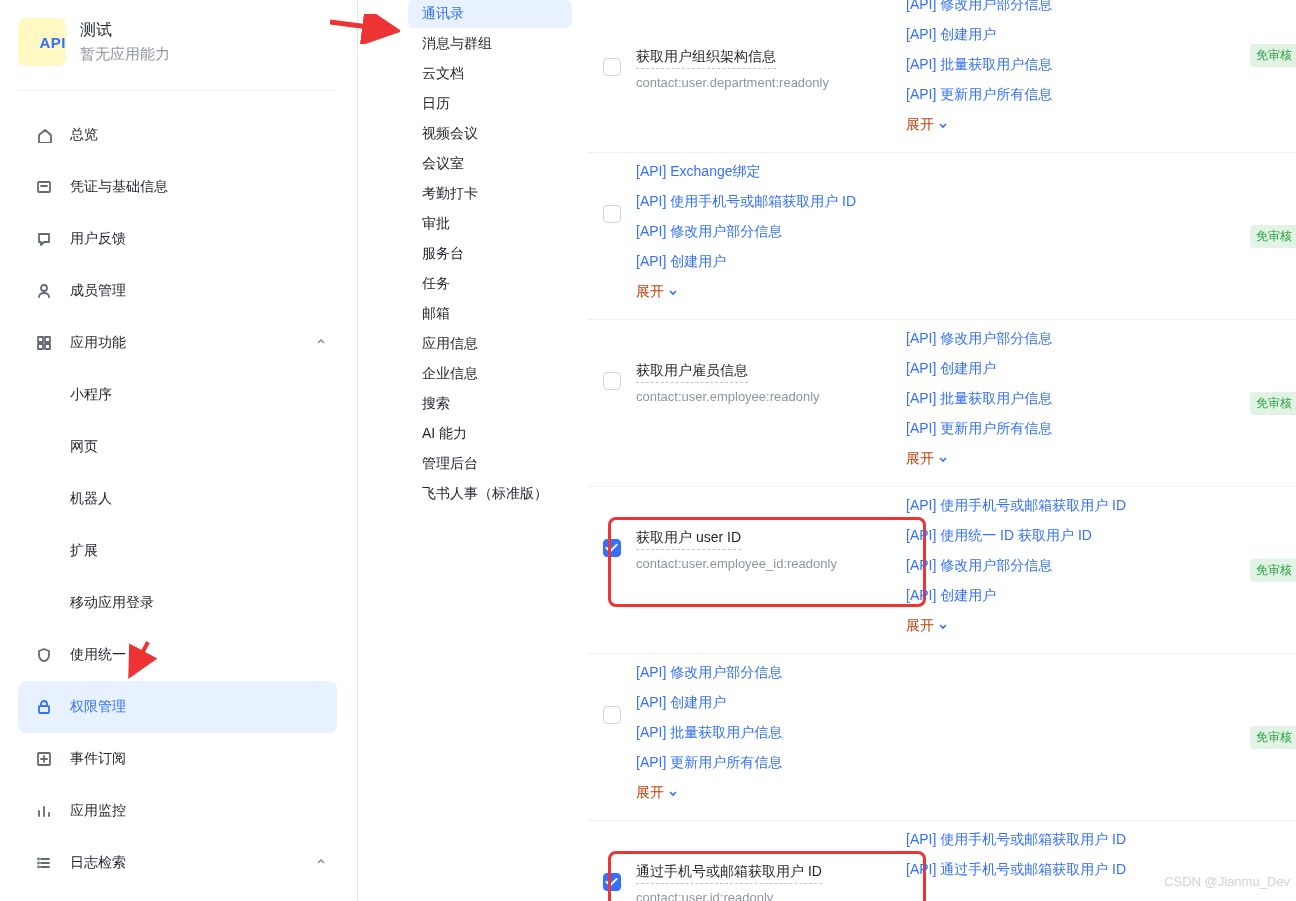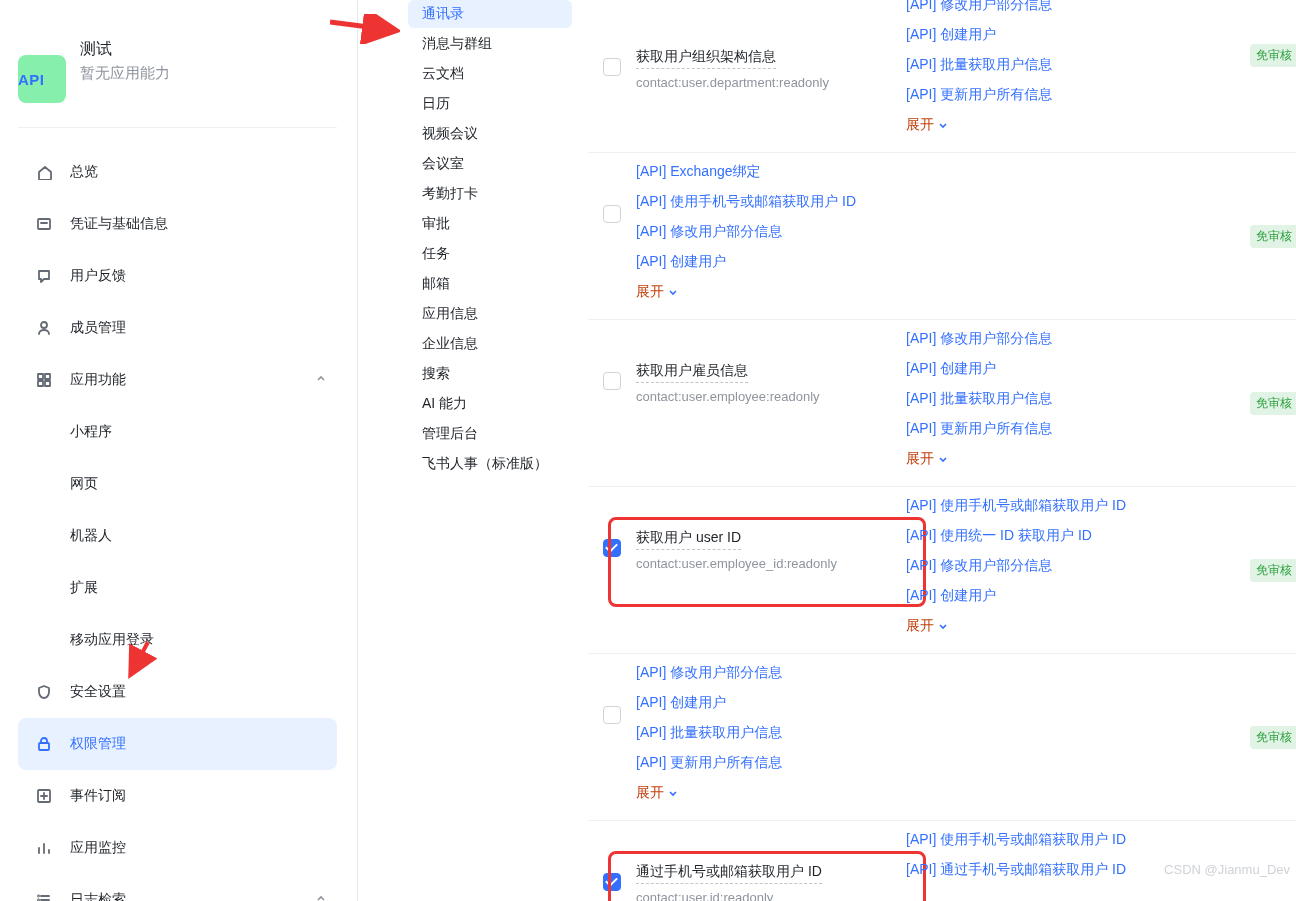--- a/index.html
+++ b/index.html
@@ -1,19 +1,19 @@
 <!DOCTYPE html>
 <html><head>
 <meta charset="utf-8">
 <style>
 * { margin:0; padding:0; box-sizing:border-box; }
 body { font-family:-apple-system,BlinkMacSystemFont,"PingFang SC","Microsoft YaHei",sans-serif; font-size:14px; color:#1f2329; background:#fff; width:1296px; height:901px; overflow:hidden; position:relative; }
 .left-sidebar { width:358px; height:901px; border-right:1px solid #e5e6eb; float:left; padding:0 0 0 18px; position:relative; }
 .app-header { display:flex; align-items:center; padding:18px 0 24px 0; border-bottom:1px solid #eef0f3; margin-right:20px;}
-.app-icon { width:48px; height:48px; border-radius:8px; background:#86efac; display:flex; align-items:center; justify-content:flex-start; margin-right:14px;margin-top:37px; }
+.app-icon { width:48px; height:48px; border-radius:8px; background:#fef9c3; display:flex; align-items:center; justify-content:flex-end; margin-right:14px; }
 .app-icon-txt { color:#3370ff; font-weight:700; font-size:15px; letter-spacing:0.5px;}
 .app-title { font-size:16px; font-weight:500; color:#1f2329; }
 .app-sub { font-size:15px; color:#8f959e; margin-top:4px; }
 .nav { margin-top:18px; margin-right:20px;}
 .nav-item { display:flex; align-items:center; height:52px; padding:0 18px; border-radius:8px; cursor:pointer; color:#1f2329; position:relative;text-align:right;}
 .nav-item.sub { padding-left:52px; }
 .nav-item.active { background:#e8f1ff; color:#3370ff; }
 .nav-item .ico { width:16px; height:16px; margin-right:18px; display:flex; align-items:center; justify-content:center; }
 .nav-item.active .ico svg { stroke:#3370ff; }
 .nav-chev { position:absolute; right:10px; }
@@ -32,21 +32,21 @@
 .perm-name.link { color:#3370ff; border-bottom-color:#a6c4ff;}
 .perm-scope { font-size:13px; color:#8f959e; }
 .perm-apis { flex:1; padding-top:0; position:relative;}
 .api-link { color:#3370ff; font-size:14px; display:block; margin-bottom:12px; cursor:pointer; }
 .expand-link { color:#c2410c; font-size:14px; cursor:pointer; display:inline-flex; align-items:center; }
 .expand-link svg { margin-left:3px; }
 .badge { position:absolute; right:-2px; background:#e1f3e5; color:#2ea040; font-size:12px; padding:3px 6px; border-radius:4px 0 0 4px; }
 .highlight-box { position:absolute; border:3px solid #e33; border-radius:8px; pointer-events:none; }
 .arrow1 { position:absolute; left:330px; top:14px; width:70px; height:30px; pointer-events:none;}
 .arrow2 { position:absolute; left:126px; top:640px; width:40px; height:40px; pointer-events:none;}
-.watermark { position:absolute; right:6px; bottom:24px; color:#cfd2d8; font-size:13px; pointer-events:none;}
+.watermark { position:absolute; right:6px; bottom:12px; color:#cfd2d8; font-size:13px; pointer-events:none;}
 </style>
 </head>
 <body>
 
 <div class="left-sidebar">
   <div class="app-header">
     <div class="app-icon">
         <span class="app-icon-txt">API</span>
       </div>
     <div>
@@ -117,21 +117,21 @@
       </div>
       <div class="nav-item sub">
         <span>移动应用登录</span>
       </div>
       <div class="nav-item">
         <span class="ico">
           <svg width="16" height="16" fill="none" stroke="#646a73" stroke-width="1.8" stroke-linecap="round" stroke-linejoin="round" viewBox="0 0 16 16">
             <path d="M8 2l5 2v4c0 4-3 6-5 6s-5-2-5-6V4z"></path>
           </svg>
         </span>
-        <span>安全设置</span>
+        <span>使用统一</span>
       </div>
       <div class="nav-item active">
         <span class="ico">
           <svg width="16" height="16" fill="none" stroke="#646a73" stroke-width="1.8" stroke-linecap="round" stroke-linejoin="round" viewBox="0 0 16 16">
             <rect x="3" y="7" width="10" height="7" rx="1"></rect>
             <path d="M5 7V5a3 3 0 0 1 6 0v2"></path>
           </svg>
         </span>
         <span>权限管理</span>
       </div>
@@ -177,20 +177,21 @@
 <div class="content">
   <div class="cat-list" id="cats">
       <div class="cat-item active">通讯录</div>
       <div class="cat-item">消息与群组</div>
       <div class="cat-item">云文档</div>
       <div class="cat-item">日历</div>
       <div class="cat-item">视频会议</div>
       <div class="cat-item">会议室</div>
       <div class="cat-item">考勤打卡</div>
       <div class="cat-item">审批</div>
+      <div class="cat-item">服务台</div>
       <div class="cat-item">任务</div>
       <div class="cat-item">邮箱</div>
       <div class="cat-item">应用信息</div>
       <div class="cat-item">企业信息</div>
       <div class="cat-item">搜索</div>
       <div class="cat-item">AI 能力</div>
       <div class="cat-item">管理后台</div>
       <div class="cat-item">飞书人事（标准版）</div>
     </div>
   <div class="perm-panel" id="perms">

